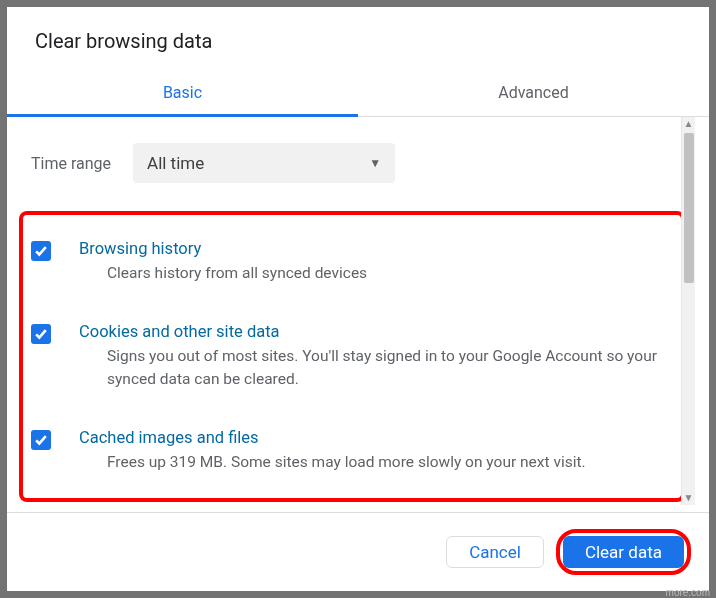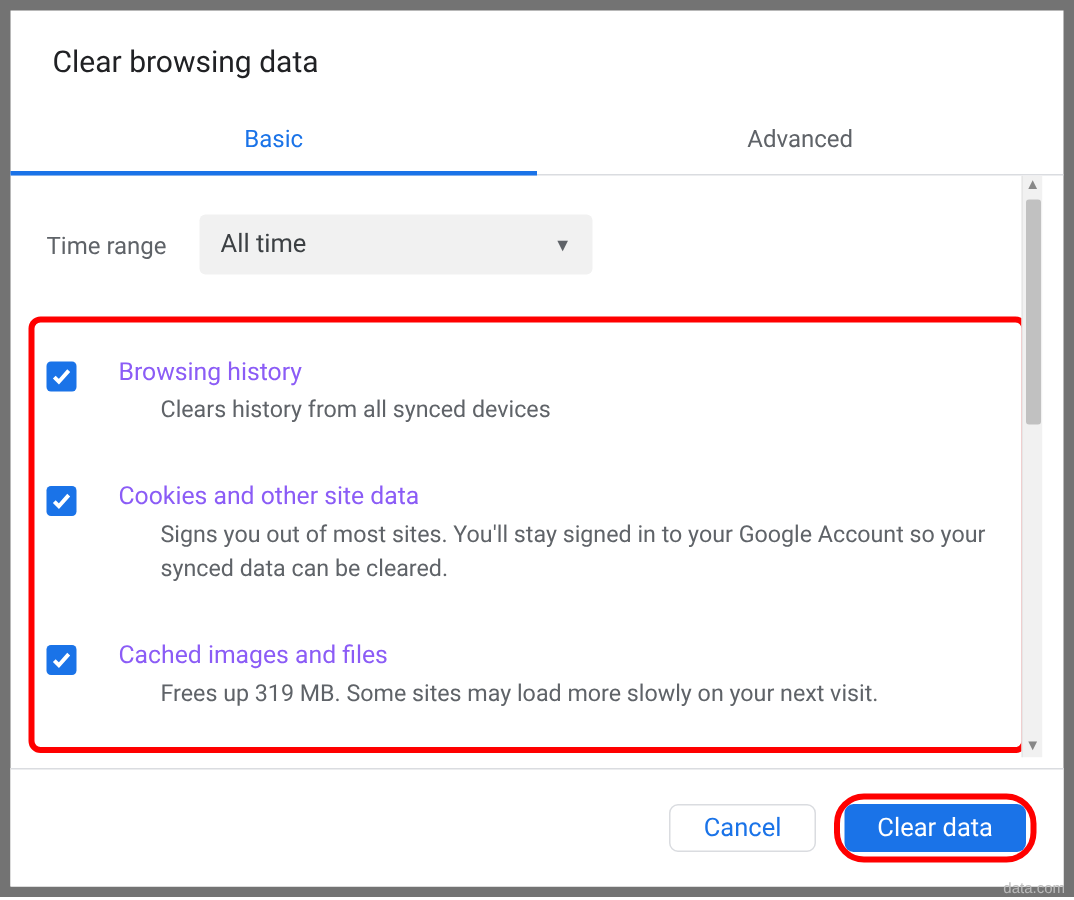--- a/index.html
+++ b/index.html
@@ -133,21 +133,21 @@
   }
   .checkbox svg {
     width: 14px;
     height: 14px;
     stroke: #fff;
     stroke-width: 3;
     fill: none;
   }
   .check-text .label {
     font-size: 16.5px;
-    color: #8b5cf6;
+    color: #0369a1;
     margin-bottom: 4px;
   }
   .check-text .desc {
     font-size: 15.5px;
     color: #5f6368;
     line-height: 1.45;
     margin-left: 28px;
   }
   .footer {
     position: absolute;
@@ -267,13 +267,13 @@
 
   <div class="footer">
     <div class="btn btn-secondary">Cancel</div>
     <div class="btn-primary-wrap">
       <div class="btn btn-primary">Clear data</div>
     </div>
   </div>
 
 </div>
 
-<div class="watermark">data.com</div>
+<div class="watermark">more.com</div>
 
 </body></html>

